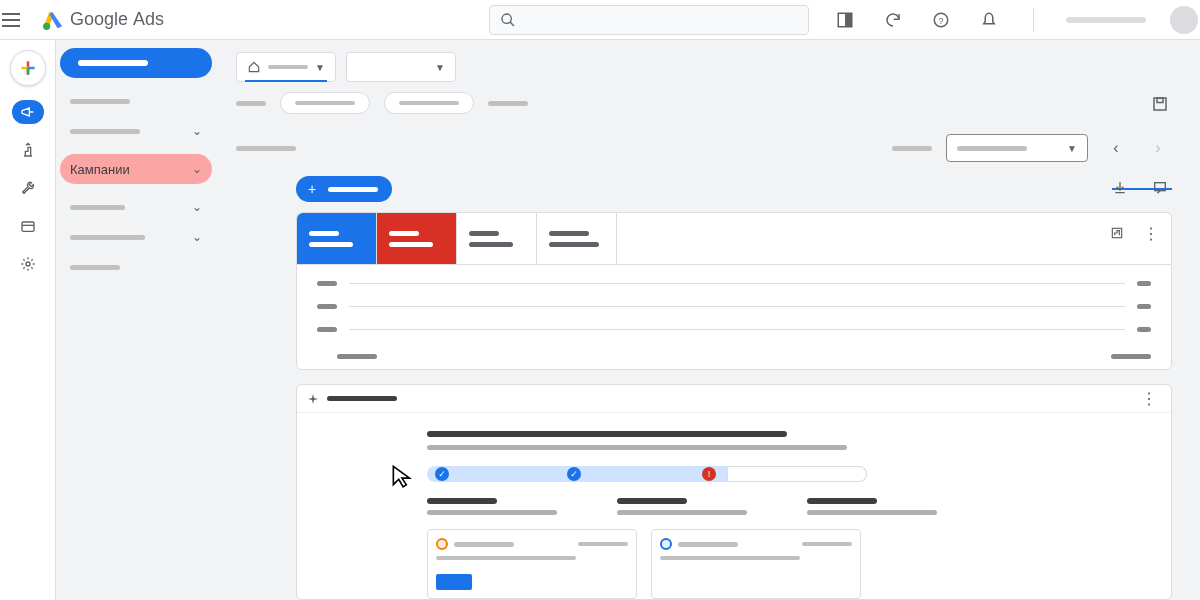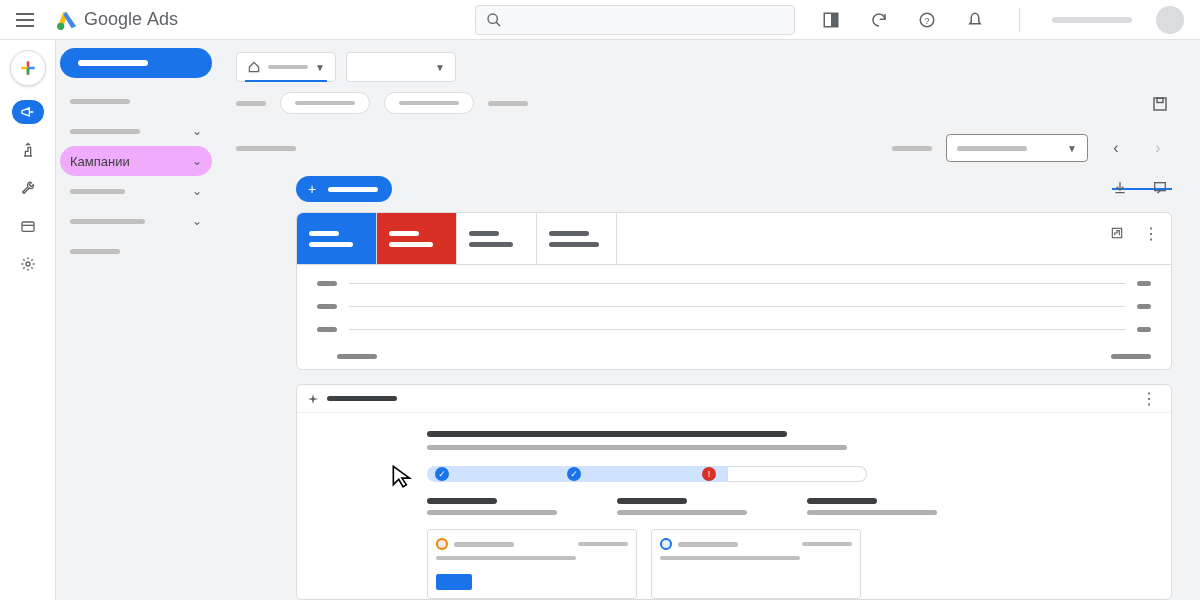--- a/index.html
+++ b/index.html
@@ -1,19 +1,19 @@
 <!DOCTYPE html>
 <html><head>
 <meta charset="utf-8">
 <style>
 * { box-sizing: border-box; margin: 0; padding: 0; font-family: Arial, sans-serif; }
 body { background: #f1f3f4; width: 1200px; height: 600px; overflow: hidden; position: relative; }
 
 
-.topbar { background: #fff; height: 40px; display: flex; align-items: center; padding: 0 16px; border-bottom: 1px solid #e0e0e0; }
+.topbar { background: #fff; height: 40px; display: flex; align-items: center; padding: 0 2px; border-bottom: 1px solid #e0e0e0; }
 .menu-icon { width: 24px; height: 24px; display: flex; flex-direction: column; justify-content: center; gap: 4px; cursor: pointer; margin-right: 16px; }
 .menu-icon span { height: 2px; background: #5f6368; width: 18px; }
 .logo { display: flex; align-items: center; gap: 6px; }
 .logo-mark { display: inline-flex; }
 .logo-text { font-size: 18px; color: #5f6368; font-weight: 500; }
 .logo-text b { color: #5f6368; font-weight: 500; }
 .logo-ads { color: #5f6368; font-weight: 400; }
 .search-box { margin-left: auto; width: 320px; height: 30px; border: 1px solid #dadce0; border-radius: 4px; display: flex; align-items: center; padding: 0 10px; background: #f8f9fa; }
 .search-box svg { flex-shrink: 0; }
 .topbar-actions { display: flex; align-items: center; gap: 24px; margin-left: 24px; }
@@ -27,21 +27,21 @@
 .rail-create { width: 36px; height: 36px; border-radius: 50%; background: #fff; border: 1px solid #dadce0; box-shadow: 0 1px 3px rgba(0,0,0,0.15); display: flex; align-items: center; justify-content: center; font-size: 26px; cursor: pointer; }
 .rail-item { width: 32px; height: 24px; border-radius: 12px; display: flex; align-items: center; justify-content: center; cursor: pointer; color: #5f6368; }
 .rail-item.active { background: #1a73e8; color: #fff; }
 
 
 .sidenav { position: absolute; left: 56px; top: 40px; width: 160px; padding-top: 8px; }
 .pill-blue { background: #1a73e8; color: #fff; height: 30px; border-radius: 15px; display: flex; align-items: center; padding: 0 18px; margin: 0 4px 8px 4px; cursor: pointer; }
 .pill-blue .stub { height: 6px; background: #fff; border-radius: 3px; width: 70px; }
 .nav-row { height: 30px; display: flex; align-items: center; justify-content: space-between; padding: 0 14px; cursor: pointer; font-size: 13px; color: #3c4043; }
 .nav-row .stub { height: 5px; background: #c0c0c0; border-radius: 3px; }
-.nav-row.selected { background: #f0abfc; border-radius: 15px; margin: 0 4px; padding: 0 10px; }
+.nav-row.selected { background: #fca5a5; border-radius: 15px; margin: 8px 4px; padding: 0 10px; }
 .chevron { color: #5f6368; font-size: 12px; }
 
 
 .main { position: absolute; left: 216px; top: 40px; right: 0; padding: 12px 28px 0 20px; }
 .selectors { display: flex; gap: 10px; margin-bottom: 10px; }
 .sel-box { height: 30px; border: 1px solid #dadce0; background: #fff; border-radius: 4px; display: flex; align-items: center; padding: 0 10px; cursor: pointer; min-width: 100px; justify-content: space-between; }
 .sel-box .stub { height: 5px; background: #c0c0c0; border-radius: 3px; width: 60px; }
 .sel-box.home { position: relative; }
 .sel-box.home::after { content: ''; position: absolute; left: 8px; right: 8px; bottom: -1px; height: 2px; background: #1a73e8; }
 

